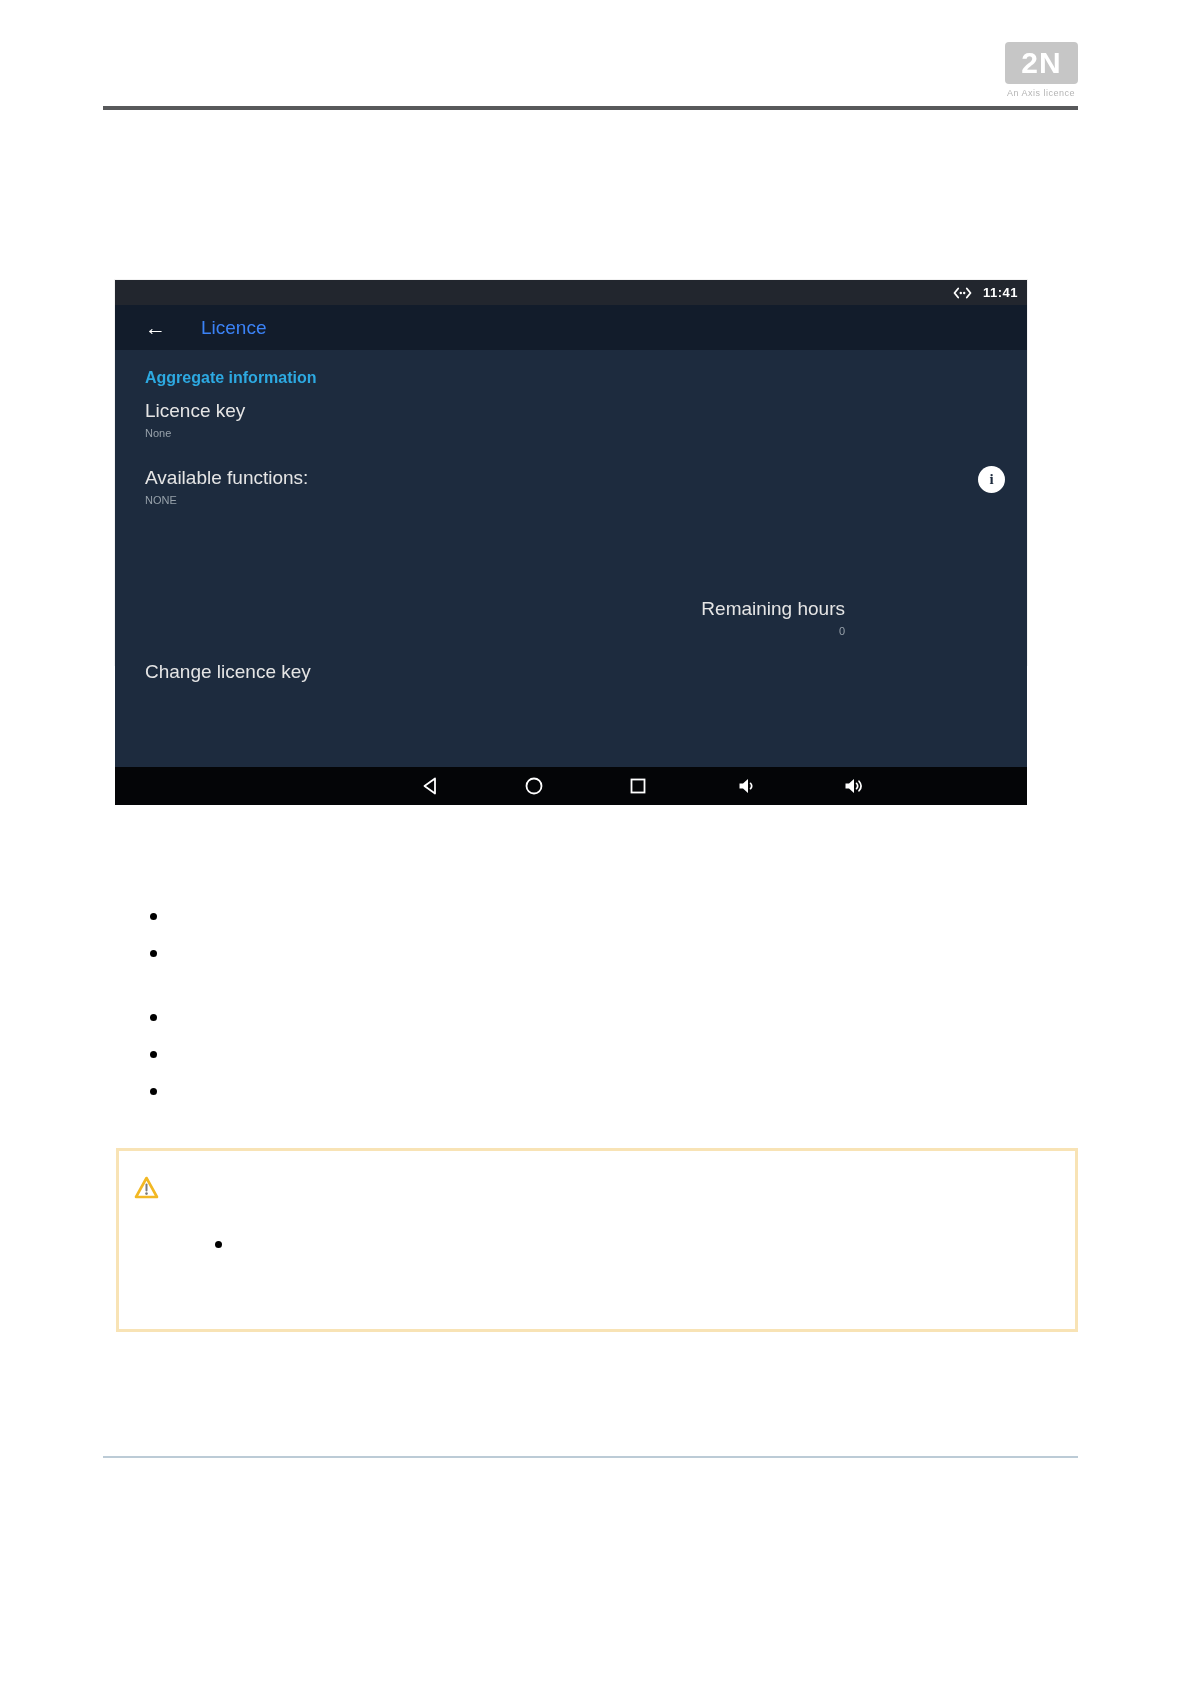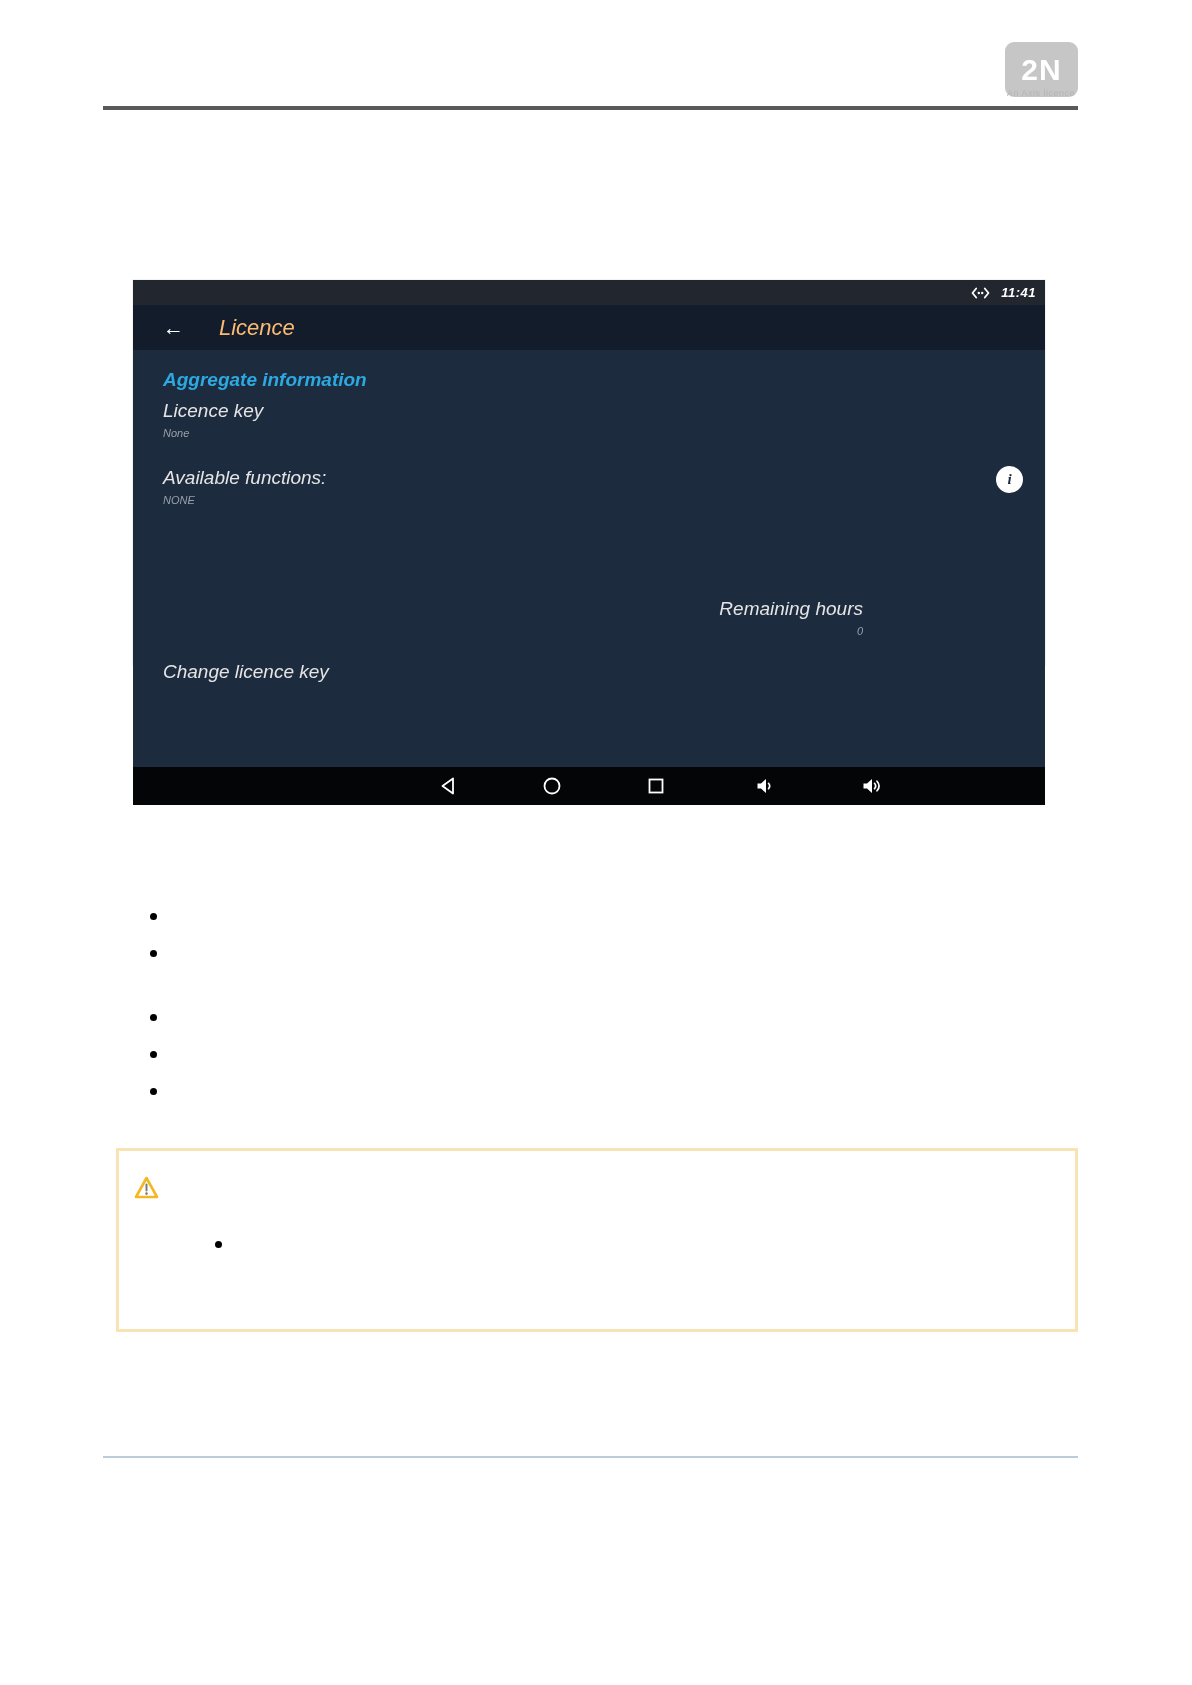--- a/index.html
+++ b/index.html
@@ -3,48 +3,48 @@
 <meta charset="utf-8">
 <style>
   html,body { margin:0; padding:0; background:#ffffff; }
   * { box-sizing:border-box; }
   .page {
     position:relative; width:1192px; height:1685px; background:#ffffff;
     font-family:"Liberation Sans", sans-serif; overflow:hidden;
   }
   
   .logo-box {
-    position:absolute; left:1005px; top:42px; width:73px; height:55px;
-    background:#c6c6c6; border-radius:9px; color:#ffffff;
+    position:absolute; left:1005px; top:42px; width:73px; height:42px;
+    background:#c6c6c6; border-radius:4px; color:#ffffff;
     display:flex; align-items:center; justify-content:center;
     font-size:30px; font-weight:bold; letter-spacing:1px;
   }
   .logo-sub {
     position:absolute; left:983px; top:88px; width:116px; text-align:center;
     font-size:9px; color:#b4b4b4; letter-spacing:0.5px;
   }
   .top-rule { position:absolute; left:103px; top:106px; width:975px; height:4px; background:#58595b; }
   .bottom-rule { position:absolute; left:103px; top:1456px; width:975px; height:2px; background:#bccbd6; }
 
   
-  .screenshot { position:absolute; left:133px; top:280px; width:912px; height:385px; box-shadow:0 0 0 1px rgba(0,0,0,0.05);font-style:italic; }
+  .screenshot { position:absolute; left:115px; top:280px; width:912px; height:385px; box-shadow:0 0 0 1px rgba(0,0,0,0.05); }
   .status-bar {
     height:25px; background:var(--status-bar-bg,#22262e);
     display:flex; align-items:center; justify-content:flex-end; gap:11px; padding-right:9px;
   }
   .eth-icon { display:flex; align-items:center; }
   .status-time { color:#ffffff; font-size:13px; font-weight:bold; letter-spacing:0.5px; }
   .app-bar {
     height:45px; background:var(--app-bar-bg,#121c2b);
     display:flex; align-items:center; color:#eef2f5;
   }
   .back-arrow { margin-left:30px; font-size:21px; color:#ffffff; cursor:default; line-height:1; }
-  .app-title { margin-left:35px; font-size:22px; color:#fdba74; }
+  .app-title { margin-left:35px; font-size:19px; color:#3b82f6; }
   .screen-content { position:relative; height:417px; background:var(--screen-bg,#1d2b3e); }
-  .section-title { position:absolute; left:30px; top:19px; font-size:19px; font-weight:bold; color:var(--accent-blue,#2da9e1); }
+  .section-title { position:absolute; left:30px; top:19px; font-size:16px; font-weight:bold; color:var(--accent-blue,#2da9e1); }
   .field { position:absolute; left:30px; width:700px; }
   .field .label { font-size:19px; color:#e5e5e5; }
   .field .value { font-size:11px; color:#97a1aa; margin-top:5px; }
   .f0 { top:50px; } .f1 { top:117px; } .f2 { top:181px; } .f3 { top:248px;text-align:right; } .f4 { top:311px; }
   .info-btn {
     position:absolute; left:863px; top:116px; width:27px; height:27px; border-radius:50%;
     background:#ffffff; color:#1d2b3e; display:flex; align-items:center; justify-content:center;
     font-size:15px; font-weight:bold; font-family:"Liberation Serif", serif;
   }
   .nav-bar { position:relative; height:38px; background:var(--nav-bar-bg,#040507); }

